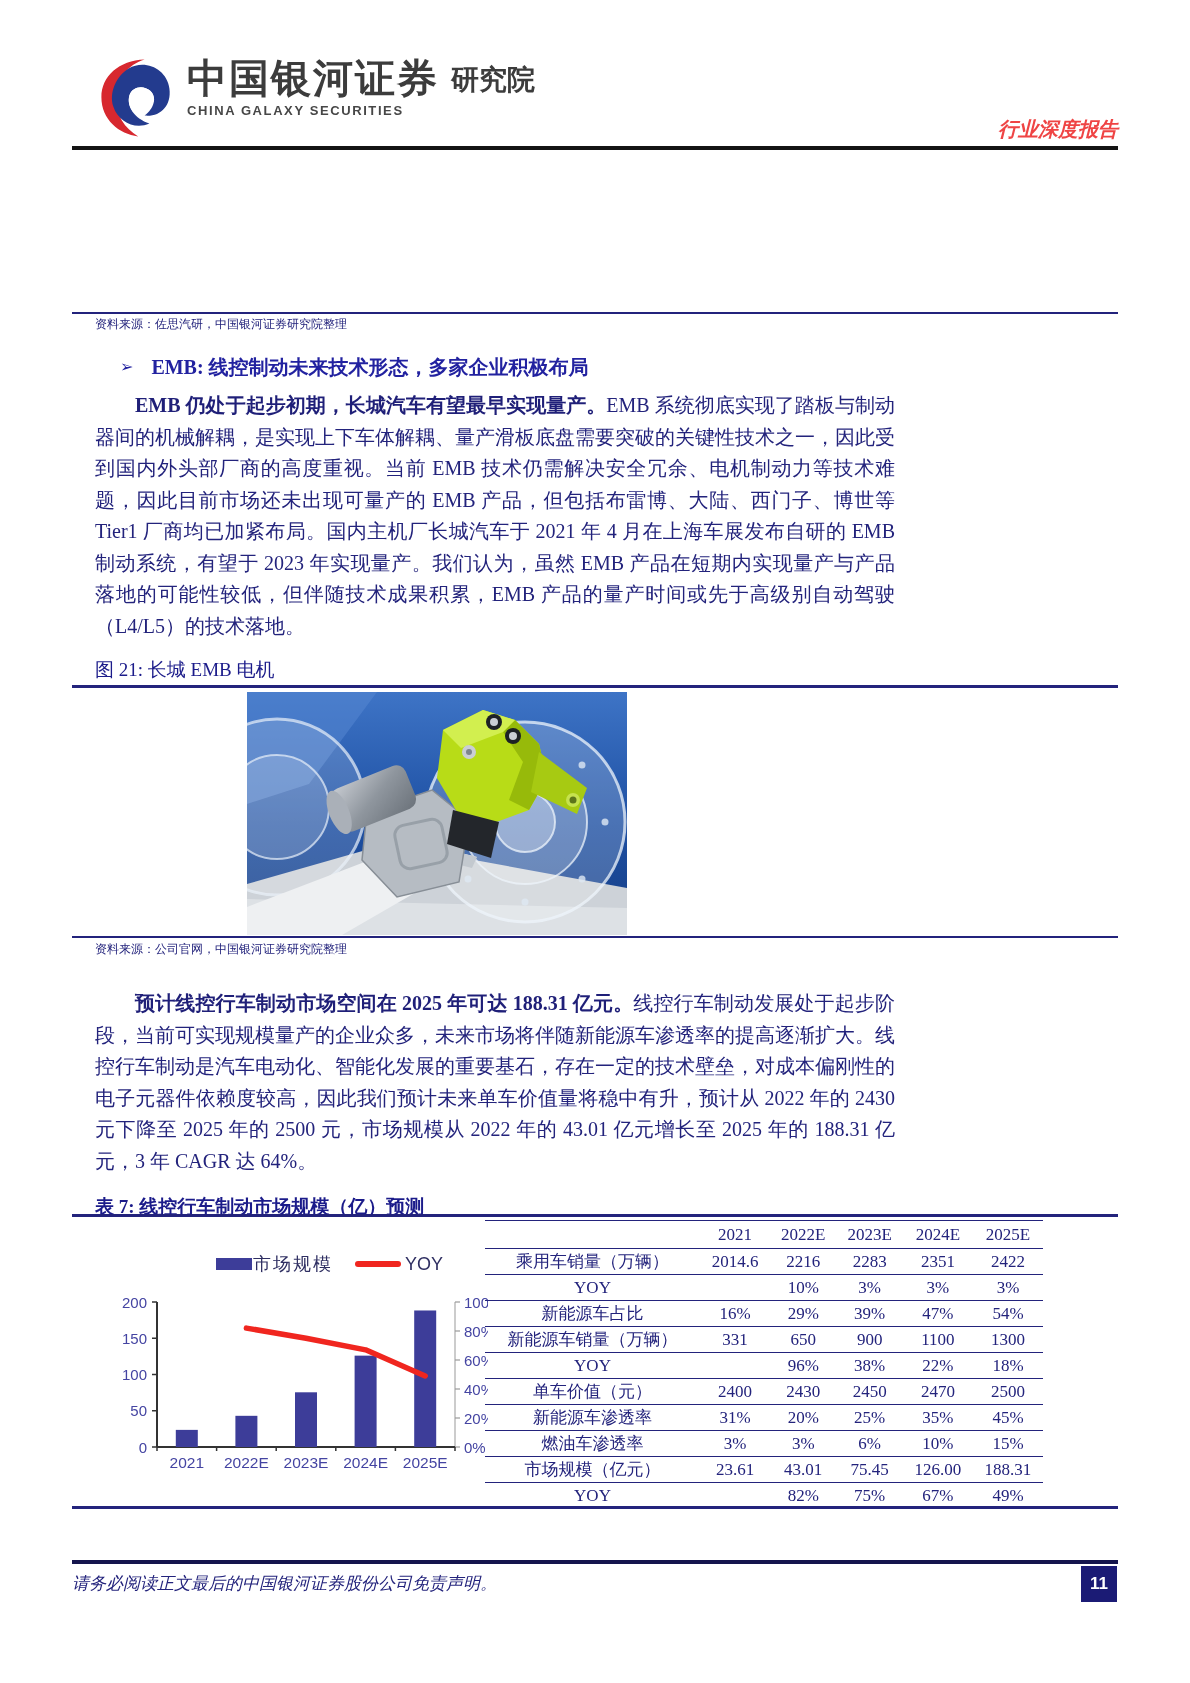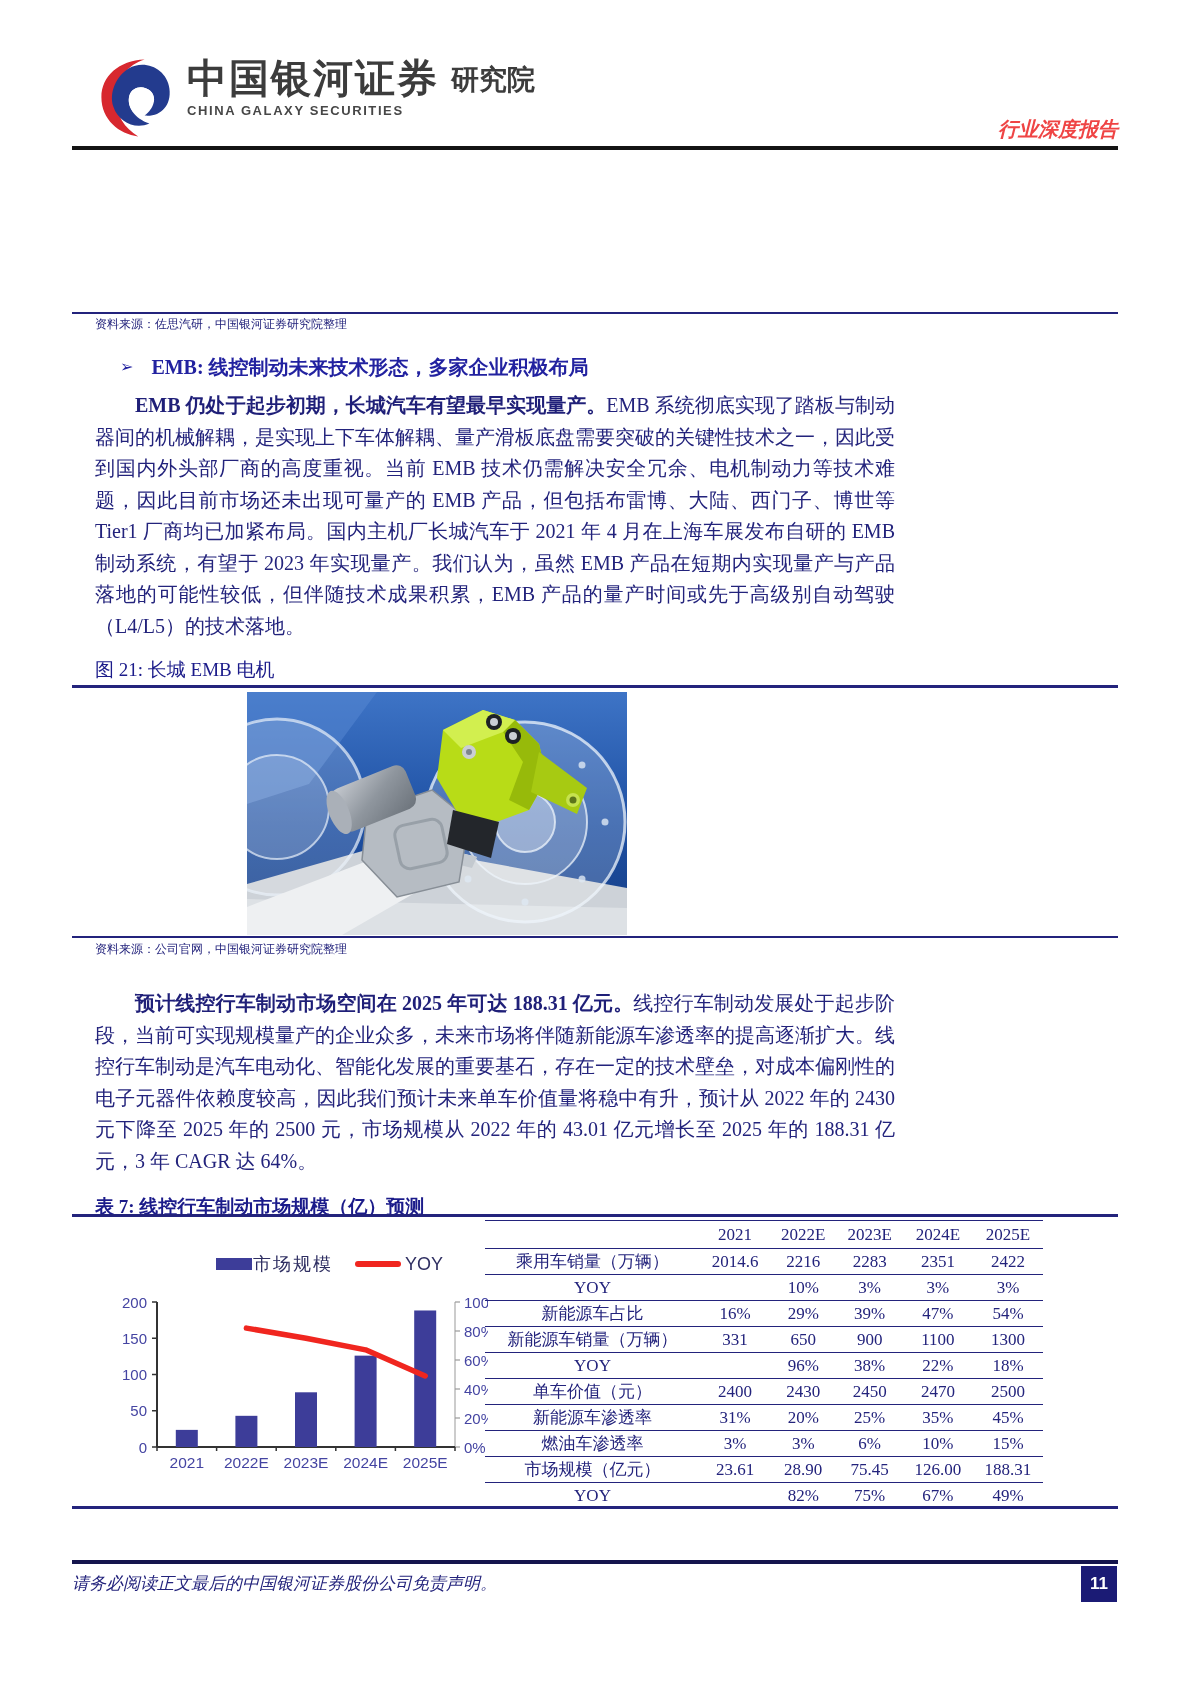--- a/index.html
+++ b/index.html
@@ -308,21 +308,21 @@
           <td>燃油车渗透率</td>
           <td>3%</td>
           <td>3%</td>
           <td>6%</td>
           <td>10%</td>
           <td>15%</td>
         </tr>
         <tr>
           <td>市场规模（亿元）</td>
           <td>23.61</td>
-          <td>28.90</td>
+          <td>43.01</td>
           <td>75.45</td>
           <td>126.00</td>
           <td>188.31</td>
         </tr>
         <tr>
           <td>YOY</td>
           <td></td>
           <td>82%</td>
           <td>75%</td>
           <td>67%</td>

